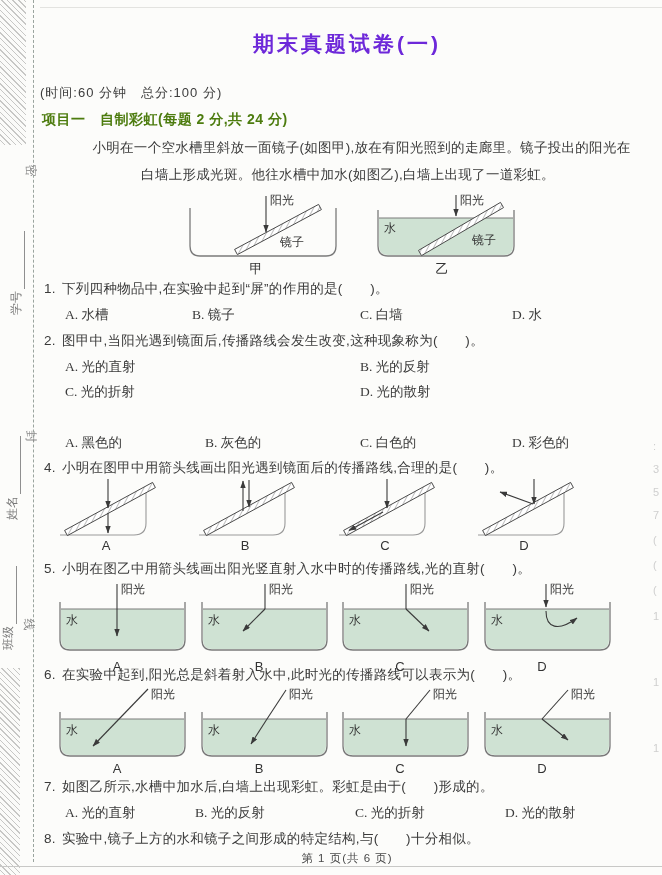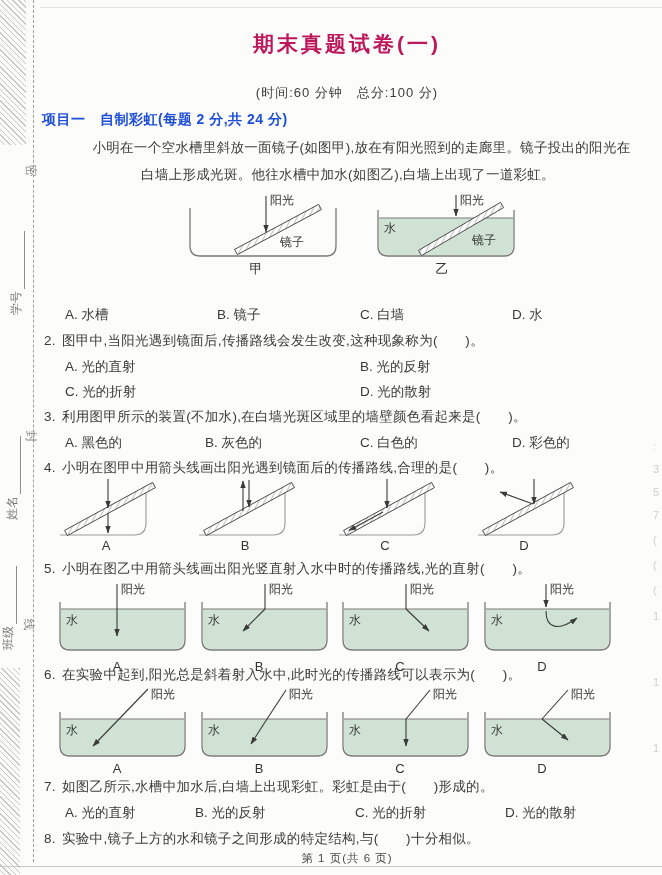--- a/index.html
+++ b/index.html
@@ -19,29 +19,29 @@
   .mfield{
     width:100px;height:14px;transform:rotate(-90deg);
     font-size:12px;color:#777;white-space:nowrap;display:flex;align-items:flex-end;
   }
   .mfield .fline{display:inline-block;width:58px;border-bottom:1px solid #8f8f8f;height:10px;margin-left:2px;}
   
   .efrag{left:653px;width:10px;overflow:hidden;color:#cscfcf;color:#cfcfcf;font-size:11px;}
   
   .topline{left:40px;top:7px;right:0;border-top:1px solid #e3e3e0;}
   .title{left:40px;top:30px;right:8px;text-align:center;font-size:21px;font-weight:bold;
-         letter-spacing:3px;color:#be185d;}
-  .subtitle{left:40px;top:84px;right:8px;text-align:center;font-size:13px;color:#3c3c3c;letter-spacing:1px;}
-  .section-h{left:42px;top:111px;font-size:14px;font-weight:bold;color:#1d4ed8;letter-spacing:.5px;}
+         letter-spacing:3px;color:#6d28d9;}
+  .subtitle{left:40px;top:84px;right:8px;text-align:left;font-size:13px;color:#3c3c3c;letter-spacing:1px;}
+  .section-h{left:42px;top:111px;font-size:14px;font-weight:bold;color:#4d7c0f;letter-spacing:.5px;}
   .intro{left:42px;width:612px;font-size:13.5px;white-space:nowrap;letter-spacing:.3px;text-align:center;}
   
   .q{left:44px;right:6px;font-size:13.5px;white-space:nowrap;letter-spacing:.3px;}
   .q .qnum{display:inline-block;width:18px;}
   .optrow{left:62px;right:6px;height:16px;font-size:13.5px;}
-  .optrow span{position:absolute;white-space:nowrap;}
+  .optrow span{position:absolute;white-space:nowrap;font-family:Liberation Serif, serif;}
   .drow{display:flex;justify-content:space-between;}
   .footer{left:40px;top:851px;right:8px;text-align:center;font-size:11.5px;color:#4a4a4a;letter-spacing:1px;}
   .botline{left:0;top:866px;right:0;border-top:1px solid #c8c8c6;}
   svg{display:block;}
   svg text{fill:#333;}
 </style>
 </head>
 <body>
 
 <div class="page">
@@ -112,42 +112,42 @@
     <path d="M6,18 V54 Q6,64 16,64 H132 Q142,64 142,54 V18" fill="none" stroke="#7a7a7a" stroke-width="1.3"></path>
     <polygon points="49.5,63.6 131.5,15.6 128.5,10.4 46.5,58.4" fill="#ffffff" stroke="none"></polygon>
     <polygon points="49.5,63.6 131.5,15.6 128.5,10.4 46.5,58.4" fill="url(#hatch)" stroke="#4a4a4a" stroke-width="1"></polygon>
     <line x1="84" y1="3" x2="84" y2="24" stroke="#3a3a3a" stroke-width="1.1" marker-end="url(#ah)"></line>
     <text x="88" y="12" font-size="12">阳光</text>
     <text x="12" y="40" font-size="12">水</text>
     <text x="100" y="52" font-size="12">镜子</text>
     <text x="70" y="81" font-size="13" text-anchor="middle">乙</text>
   </svg>
 
+  <div class="abs q" style="top:280px">
+    <span class="qnum">1.</span><span>下列四种物品中,在实验中起到“屏”的作用的是(　　)。</span>
+  </div>
   <div class="abs optrow" style="top:306px">
     <span style="left:3px">A. 水槽</span>
-    <span style="left:155px">B. 镜子</span>
+    <span style="left:130px">B. 镜子</span>
     <span style="left:298px">C. 白墙</span>
     <span style="left:450px">D. 水</span>
   </div>
 
   <div class="abs q" style="top:332px">
     <span class="qnum">2.</span><span>图甲中,当阳光遇到镜面后,传播路线会发生改变,这种现象称为(　　)。</span>
   </div>
   <div class="abs optrow" style="top:358px">
     <span style="left:3px">A. 光的直射</span>
     <span style="left:298px">B. 光的反射</span>
   </div>
   <div class="abs optrow" style="top:383px">
     <span style="left:3px">C. 光的折射</span>
     <span style="left:298px">D. 光的散射</span>
   </div>
 
-  <div class="abs q" style="top:408px">
-    <span class="qnum">3.</span><span>利用图甲所示的装置(不加水),在白墙光斑区域里的墙壁颜色看起来是(　　)。</span>
-  </div>
   <div class="abs optrow" style="top:434px">
     <span style="left:3px">A. 黑色的</span>
     <span style="left:143px">B. 灰色的</span>
     <span style="left:298px">C. 白色的</span>
     <span style="left:450px">D. 彩色的</span>
   </div>
 
   <div class="abs q" style="top:459px">
     <span class="qnum">4.</span><span>小明在图甲中用箭头线画出阳光遇到镜面后的传播路线,合理的是(　　)。</span>
   </div>

